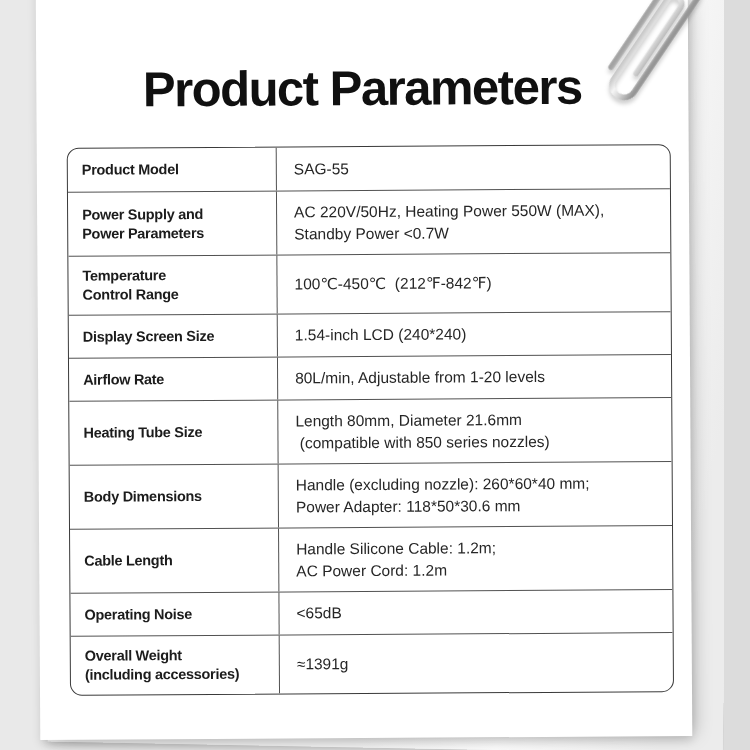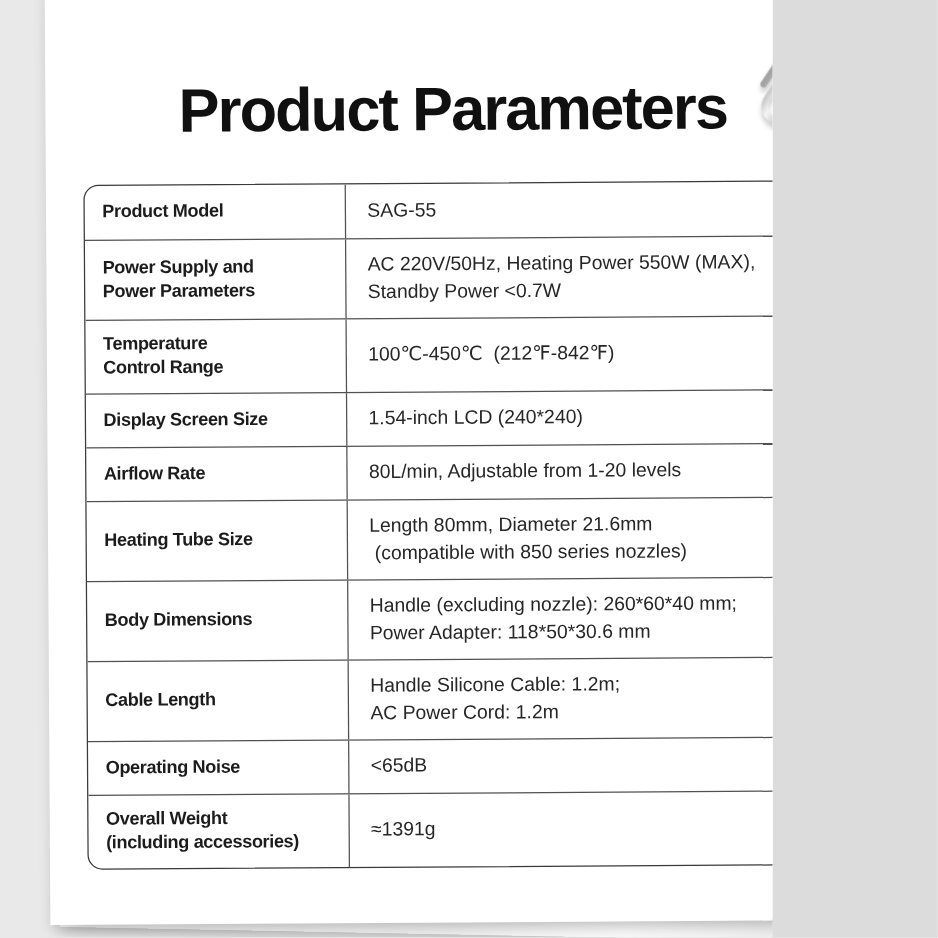--- a/index.html
+++ b/index.html
@@ -1,18 +1,18 @@
 <!DOCTYPE html>
 <html><head>
 <meta charset="utf-8">
 <style>
   * { margin:0; padding:0; box-sizing:border-box; }
   html,body { background:#dcdcdc; }
   .stage {
-    position:relative; width:618px; height:750px; overflow:hidden;
+    position:relative; width:724px; height:750px; overflow:hidden;
     background:#e9e9e9;
     font-family:"Liberation Sans","DejaVu Sans",sans-serif;
   }
   
   .back-sheet {
     position:absolute; left:55px; top:-25px; width:675px; height:773px;
     background:linear-gradient(100deg,#f3f3f3 55%,#fbfbfb 72%,#ececec 92%);
     transform:rotate(1.1deg);
     box-shadow:0 3px 10px rgba(0,0,0,.18);
   }

